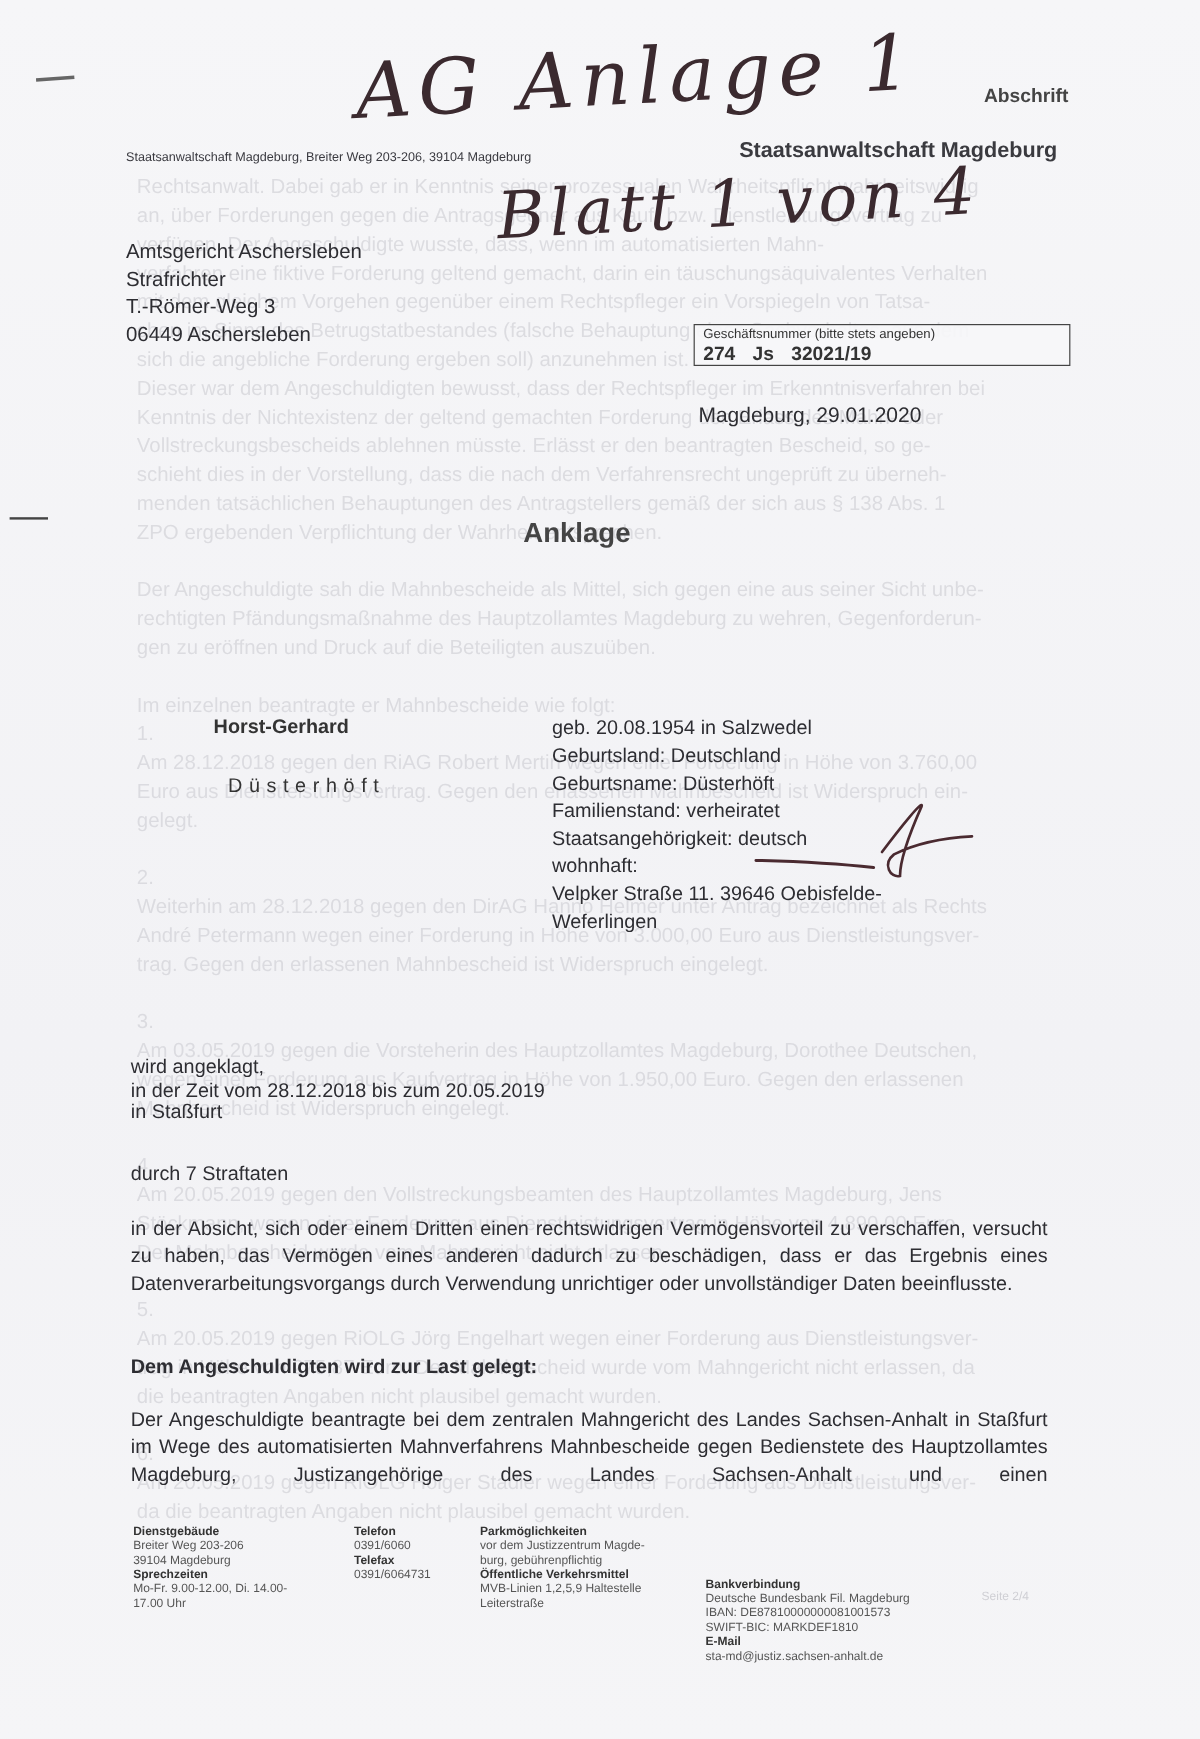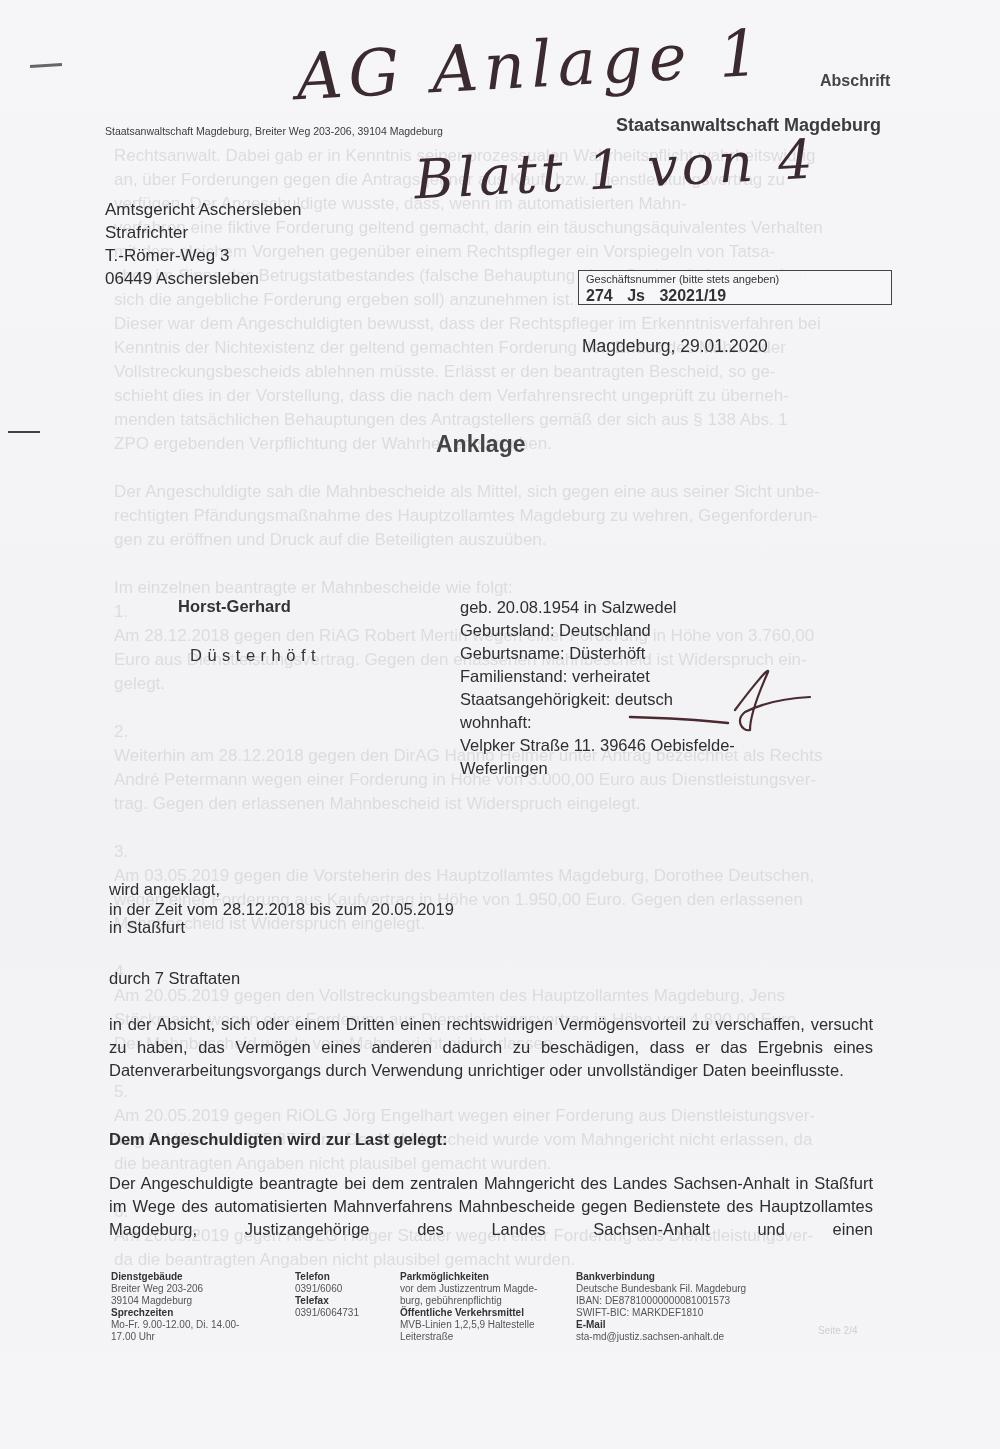--- a/index.html
+++ b/index.html
@@ -160,21 +160,21 @@
     <span>0391/6064731</span>
   </div>
   <div class="abs footer" style="left:400px;">
     <b>Parkmöglichkeiten</b><br>
     <span>vor dem Justizzentrum Magde-</span><br>
     <span>burg, gebührenpflichtig</span><br>
     <b>Öffentliche Verkehrsmittel</b><br>
     <span>MVB-Linien 1,2,5,9 Haltestelle</span><br>
     <span>Leiterstraße</span>
   </div>
-  <div class="abs footer" style="left:576px;">
+  <div class="abs footer" style="left:588px;margin-top:44px;">
     <b>Bankverbindung</b><br>
     <span>Deutsche Bundesbank Fil. Magdeburg</span><br>
     <span>IBAN: DE87810000000081001573</span><br>
     <span>SWIFT-BIC: MARKDEF1810</span><br>
     <b>E-Mail</b><br>
     <span>sta-md@justiz.sachsen-anhalt.de</span>
   </div>
 
 </div>
 

